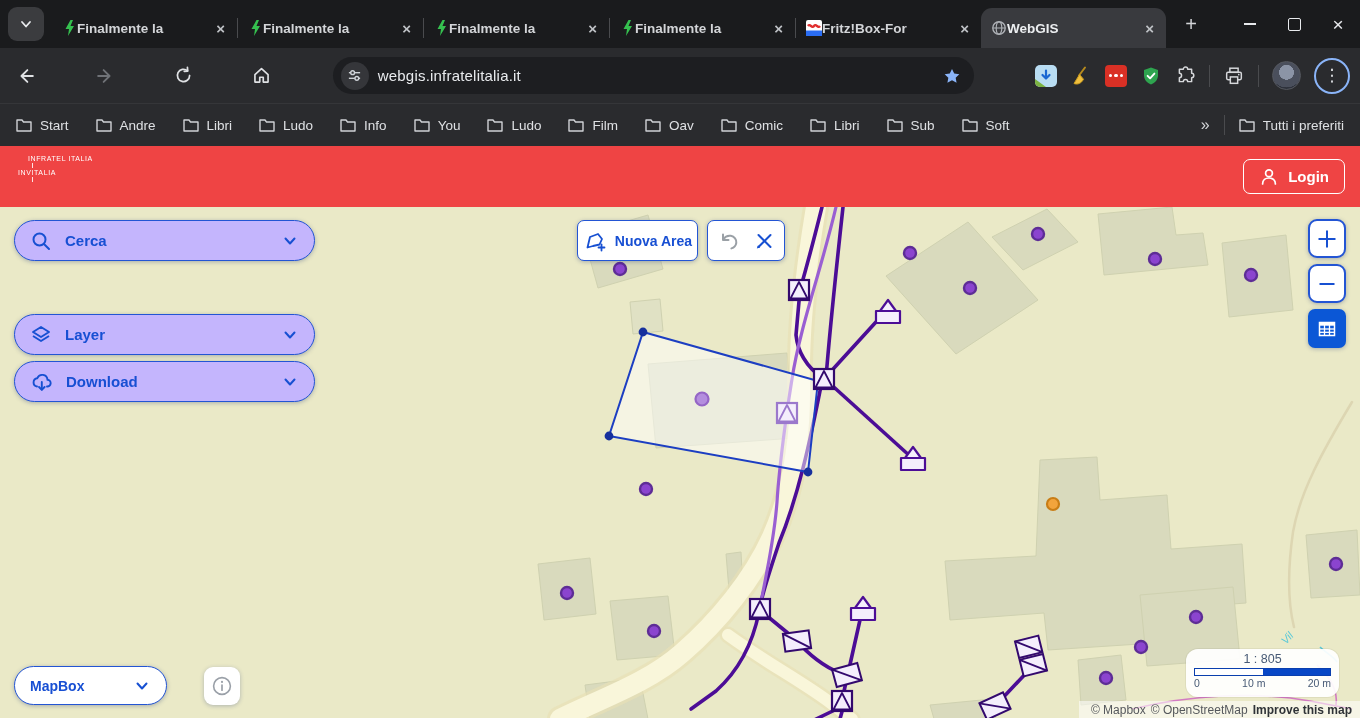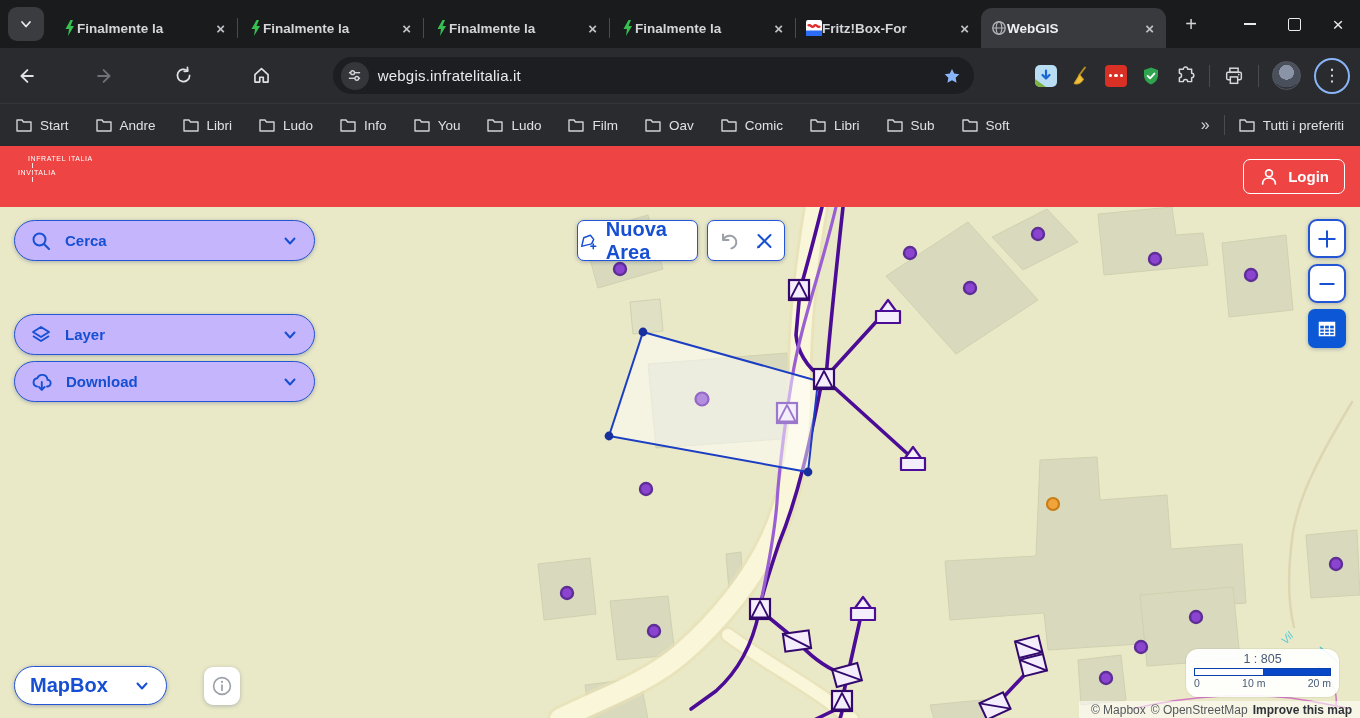--- a/index.html
+++ b/index.html
@@ -56,21 +56,21 @@
   .loginbtn{position:absolute;right:15px;top:13px;height:33px;border:1.6px solid #fff;border-radius:7px;
     display:flex;align-items:center;gap:9px;padding:0 15px;color:#fff;font-size:15px;font-weight:700;cursor:pointer;}
   
   .maparea{position:relative;height:512px;background:#eae9c7;overflow:hidden;}
   .mapsvg{position:absolute;left:0;top:0;cursor:grab;}
   .panel{position:absolute;left:14px;width:301px;height:41px;background:#c4b5fd;border:1.6px solid #2355d4;
     border-radius:21px;box-sizing:border-box;display:flex;align-items:center;gap:13px;padding:0 15px;
     color:#174fd3;font-weight:700;font-size:15px;box-shadow:0 1px 4px rgba(40,60,120,.35);cursor:pointer;}
   .panel .chev{margin-left:auto;display:flex;}
   .mapbtn{position:absolute;background:#fff;border:1.6px solid #2355d4;box-sizing:border-box;
-    display:flex;align-items:center;justify-content:center;color:#174fd3;font-weight:700;font-size:20px;
+    display:flex;align-items:center;justify-content:center;color:#174fd3;font-weight:700;font-size:14px;
     box-shadow:0 1px 4px rgba(40,60,120,.35);cursor:pointer;}
   .newarea{left:577px;top:13px;width:121px;height:41px;border-radius:7px;gap:8px;}
   .editgrp{left:707px;top:13px;width:78px;height:41px;border-radius:7px;gap:12px;}
   .zbtn{left:1308px;width:38px;height:39px;border-radius:9px;border-width:2px;}
   .zplus{top:12px;}  .zminus{top:57px;}
   .ztable{top:102px;background:#0b57d6;border:none;border-radius:7px;}
   .basemap{left:14px;top:459px;width:153px;height:39px;border-radius:20px;justify-content:flex-start;
     padding:0 15px;gap:10px;display:flex;}
   .basemap .chev{margin-left:auto;display:flex;}
   .infobtn{position:absolute;left:204px;top:460px;width:36px;height:38px;background:#fff;border-radius:9px;

